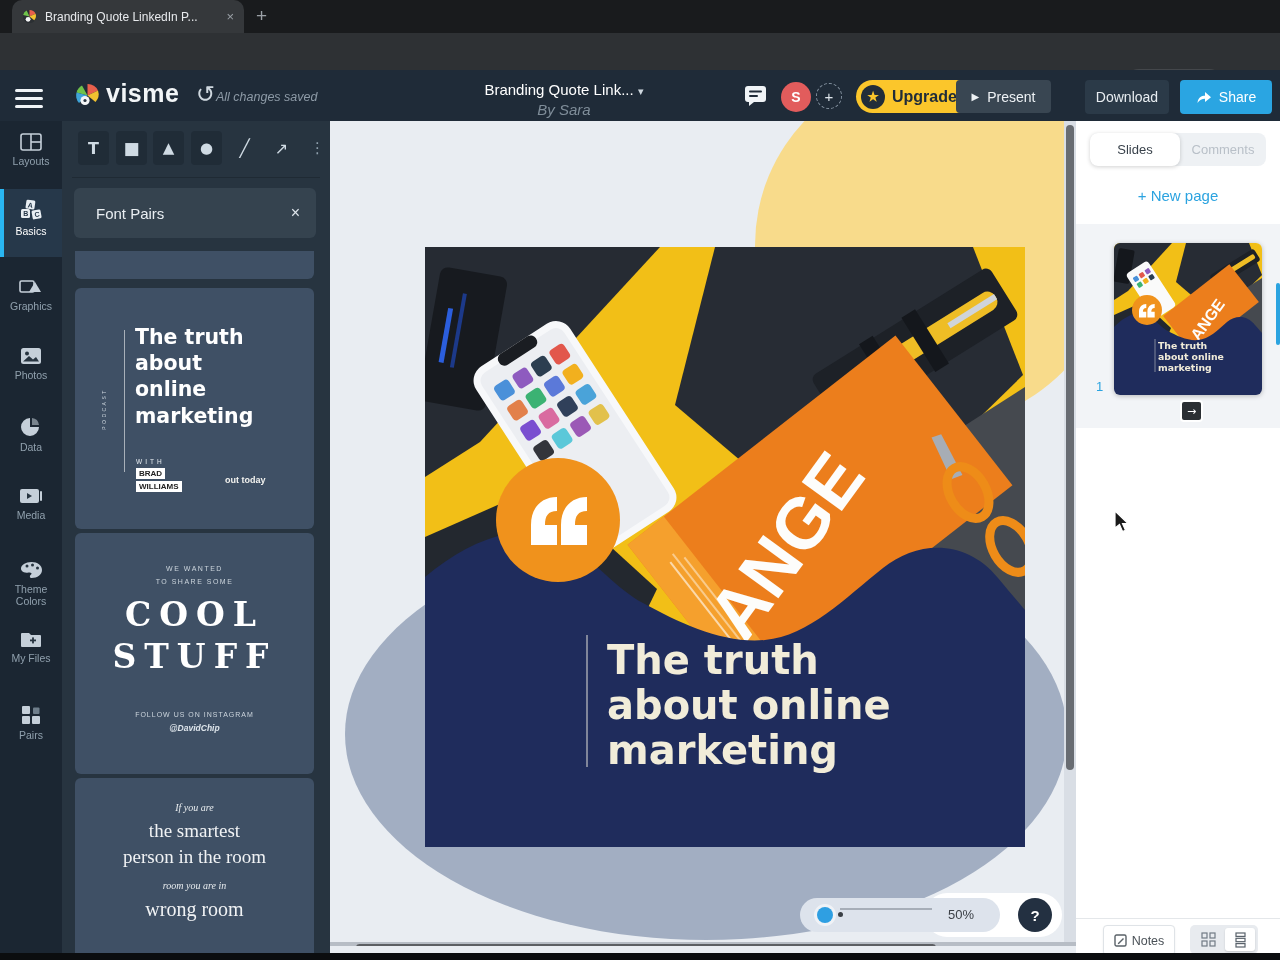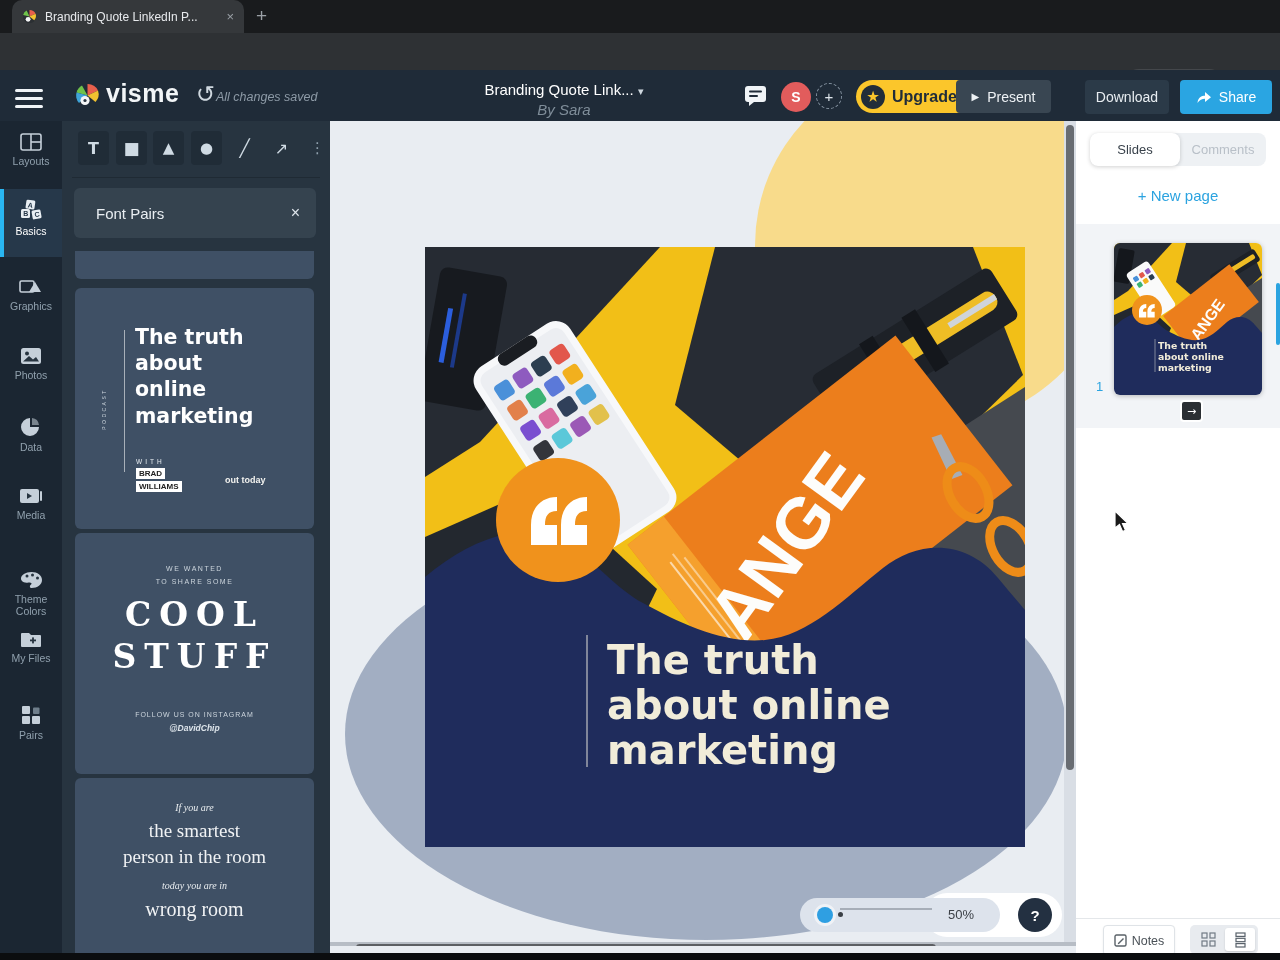--- a/index.html
+++ b/index.html
@@ -227,21 +227,21 @@
 
     <div class="rail-item" style="top:366px;">
       <svg width="24" height="18" viewBox="0 0 24 18">
         <rect x="1" y="2" width="19" height="14" rx="2" fill="#c5cfd9"></rect>
         <path d="M8 6 L13 9 L8 12 Z" fill="#273440"></path>
         <rect x="21" y="4" width="2" height="10" rx="1" fill="#c5cfd9"></rect>
       </svg>
       <span>Media</span>
     </div>
 
-    <div class="rail-item" style="top:450px;">
+    <div class="rail-item" style="top:440px;">
       <svg width="23" height="18" viewBox="0 0 23 18">
         <path d="M11.5 1 C17.5 1 22 4.5 22 9 C22 13.5 17.5 17 11.5 17 C9.5 17 9.5 14.5 11 13.5 C12.5 12.5 11 11 8.5 11.5 C3 12.5 1 9.5 1 7.5 C1 4 5.5 1 11.5 1 Z" fill="#c5cfd9"></path>
         <circle cx="7" cy="5" r="1.5" fill="#273440"></circle>
         <circle cx="12.5" cy="4" r="1.5" fill="#273440"></circle>
         <circle cx="17.5" cy="7" r="1.5" fill="#273440"></circle>
       </svg>
       <span>Theme Colors</span>
     </div>
 
     <div class="rail-item" style="top:509px;">
@@ -297,21 +297,21 @@
       <div class="ctr serif" style="top:62px;font-size:33px;font-weight:bold;letter-spacing:8px;color:#fff;font-family:'DejaVu Serif',serif;">COOL</div>
       <div class="ctr serif" style="top:104px;font-size:33px;font-weight:bold;letter-spacing:8px;color:#fff;font-family:'DejaVu Serif',serif;">STUFF</div>
       <div class="ctr" style="top:178px;font-size:7px;letter-spacing:1px;color:#ccd5dd;">FOLLOW US ON INSTAGRAM</div>
       <div class="ctr" style="top:190px;font-size:8.5px;font-weight:bold;font-style:italic;color:#dfe6ec;">@DavidChip</div>
     </div>
 
     <div class="card" style="top:657px;height:182px;border-radius:6px 6px 0 0;">
       <div class="ctr serif" style="top:24px;font-size:10px;font-style:italic;color:#e8ecef;">If you are</div>
       <div class="ctr serif" style="top:42px;font-size:19px;color:#f0f2f4;">the smartest</div>
       <div class="ctr serif" style="top:68px;font-size:19px;color:#f0f2f4;">person in the room</div>
-      <div class="ctr serif" style="top:102px;font-size:10px;font-style:italic;color:#e8ecef;">today you are in</div>
+      <div class="ctr serif" style="top:102px;font-size:10px;font-style:italic;color:#e8ecef;">room you are in</div>
       <div class="ctr serif" style="top:120px;font-size:20px;color:#f0f2f4;">wrong room</div>
     </div>
   </div>
 
   <div class="abs canvas">
     <svg width="746" height="825" viewBox="0 0 746 825">
       <defs>
         <clipPath id="pageClip">
             <rect x="95" y="126" width="600" height="600"></rect>
           </clipPath>

